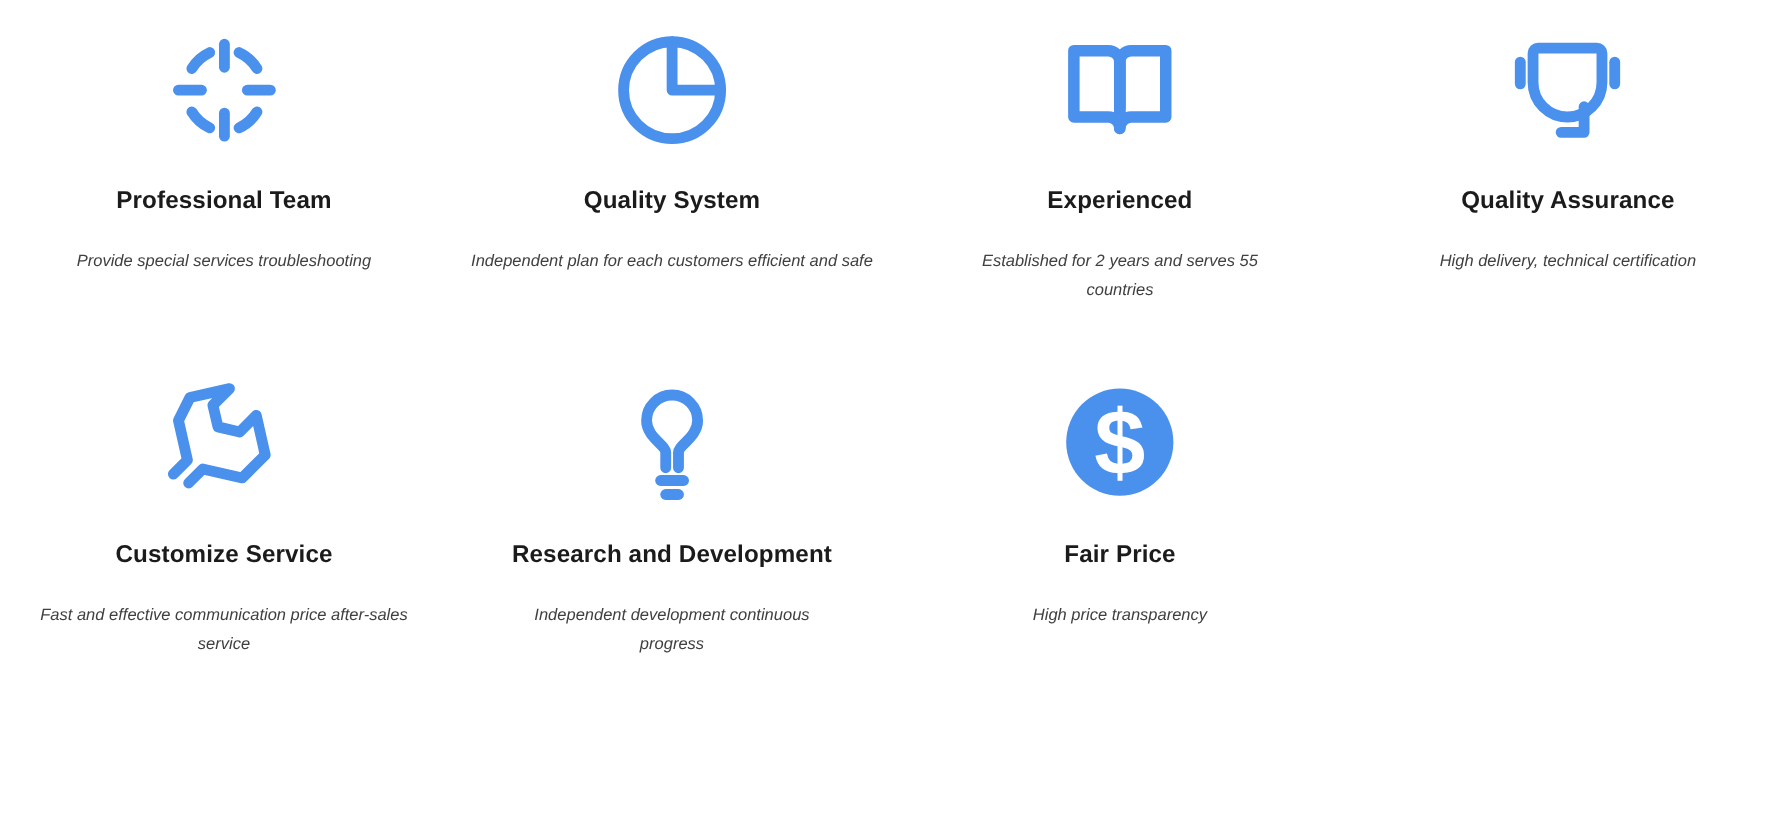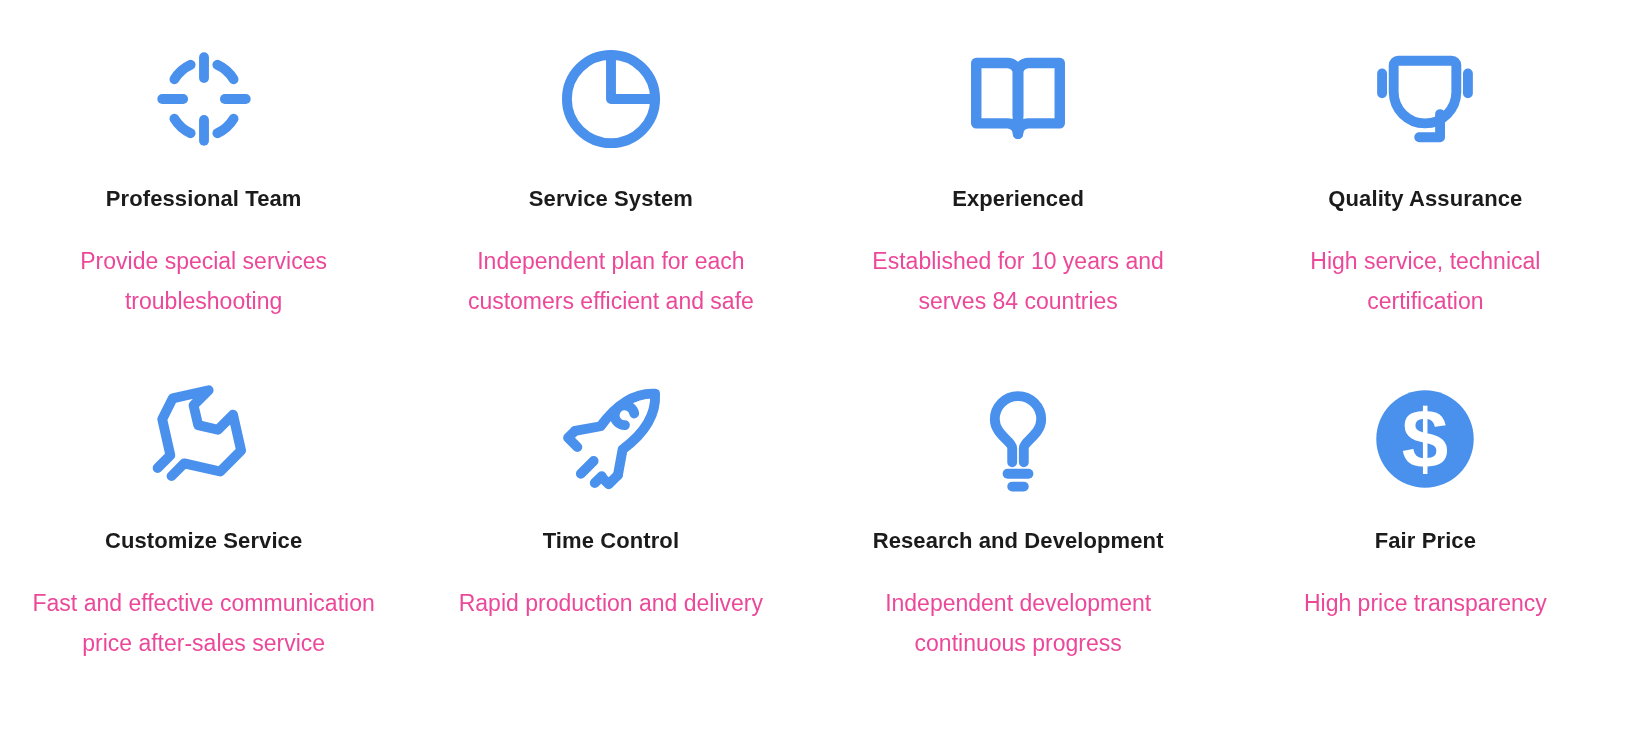--- a/index.html
+++ b/index.html
@@ -14,22 +14,21 @@
     font-family: "Liberation Sans", sans-serif;
     overflow: hidden;
   }
   .features-section {
     width: 1629px;
     height: 750px;
     box-sizing: border-box;
     display: flex;
     flex-direction: column;
     justify-content: flex-start;
-    padding-top: 34px;
-    gap: 20px;
+    padding-top: 17px;
   }
   .features-row {
     display: flex;
     flex-direction: row;
     width: 100%;
     height: 320px;
   }
   .feature-card {
     flex: 0 0 25%;
     max-width: 25%;
@@ -56,26 +55,27 @@
   .feature-title {
     font-size: 22px;
     font-weight: bold;
     color: #1b1b1b;
     line-height: 1.2;
     margin: 0 0 30px 0;
     letter-spacing: 0.1px;
     white-space: nowrap;
   }
   .feature-desc {
-    font-size: 23px;
+    font-size: 15px;
     font-weight: normal;
-    color: #ec4899;
+    color: #404040;
     line-height: 1.72;
     margin: 0;
     max-width: 330px;
+    font-style: italic;
   }
   
   .col-1 .feature-desc { max-width: 300px; }
   .col-2 .feature-desc { max-width: 380px; }
   .col-3 .feature-desc { max-width: 300px; }
   .col-4 .feature-desc { max-width: 260px; }
 
   .row-2 .col-1 .feature-desc { max-width: 350px; }
   .row-2 .col-2 .feature-desc { max-width: 360px; }
   .row-2 .col-3 .feature-desc { max-width: 280px; }
@@ -108,77 +108,63 @@
       <div class="feature-desc">Provide special services troubleshooting</div>
     </div>
 
     <div class="feature-card col-2">
       <div class="feature-icon">
         <svg viewBox="0 0 100 100" fill="none" stroke="#4a90ed" stroke-width="8.5" stroke-linecap="round">
           <path d="M50 12 A38 38 0 1 0 88 50"></path>
           <path d="M50 12 A38 38 0 0 1 88 50 L50 50 Z" stroke-linejoin="round"></path>
         </svg>
       </div>
-      <div class="feature-title">Service System</div>
+      <div class="feature-title">Quality System</div>
       <div class="feature-desc">Independent plan for each customers efficient and safe</div>
     </div>
 
     <div class="feature-card col-3">
       <div class="feature-icon">
         <svg viewBox="0 0 100 100" fill="none" stroke="#4a90ed" stroke-width="9" stroke-linecap="round" stroke-linejoin="round">
           <path d="M14 19 L41 19 A9 9 0 0 1 50 28 L50 80 A9 9 0 0 0 41 71 L14 71 Z"></path>
           <path d="M86 19 L59 19 A9 9 0 0 0 50 28 L50 80 A9 9 0 0 1 59 71 L86 71 Z"></path>
           <line x1="50" y1="28" x2="50" y2="64"></line>
         </svg>
       </div>
       <div class="feature-title">Experienced</div>
-      <div class="feature-desc">Established for 10 years and serves 84 countries</div>
+      <div class="feature-desc">Established for 2 years and serves 55 countries</div>
     </div>
 
     <div class="feature-card col-4">
       <div class="feature-icon">
         <svg viewBox="0 0 100 100" fill="none" stroke="#4a90ed" stroke-width="8.5" stroke-linecap="round" stroke-linejoin="round">
           <path d="M27 17 L73 17 A4 4 0 0 1 77 21 L77 44 A27 27 0 0 1 50 71 A27 27 0 0 1 23 44 L23 21 A4 4 0 0 1 27 17 Z"></path>
           <line x1="13" y1="28" x2="13" y2="45"></line>
           <line x1="87" y1="28" x2="87" y2="45"></line>
           <path d="M63 63 L63 83 L45 83"></path>
         </svg>
       </div>
       <div class="feature-title">Quality Assurance</div>
-      <div class="feature-desc">High service, technical certification</div>
+      <div class="feature-desc">High delivery, technical certification</div>
     </div>
 
   </div>
 
   <div class="features-row row-2">
 
     <div class="feature-card col-1">
       <div class="feature-icon">
         <svg viewBox="0 0 100 100" fill="none" stroke="#4a90ed" stroke-width="8.5" stroke-linecap="round" stroke-linejoin="round">
           <path d="M22 82 L33 71 L64 78 L82 60 L75 29 L62 42 L45 38 L41 21 L54 8 L23 15 L14 33 L21 64 L10 75"></path>
         </svg>
       </div>
       <div class="feature-title">Customize Service</div>
       <div class="feature-desc">Fast and effective communication price after-sales service</div>
     </div>
 
-    <div class="feature-card col-2">
-      <div class="feature-icon">
-        <svg viewBox="0 0 100 100" fill="none" stroke="#4a90ed" stroke-width="8.5" stroke-linecap="round" stroke-linejoin="round">
-          <path d="M19 43 L13 49 L21 57"></path>
-          <path d="M19 43 L41 39 C55 20 71 10 88 11 C89 29 79 45 60 59 L56 81"></path>
-          <path d="M56 81 L48 89 L42 83"></path>
-          <path d="M70 28 A8.5 8.5 0 1 0 62 38"></path>
-          <line x1="24" y1="80" x2="35" y2="69"></line>
-          <line x1="36" y1="88" x2="42" y2="82"></line>
-        </svg>
-      </div>
-      <div class="feature-title">Time Control</div>
-      <div class="feature-desc">Rapid production and delivery</div>
-    </div>
 
     <div class="feature-card col-3">
       <div class="feature-icon">
         <svg viewBox="0 0 100 100" fill="none" stroke="#4a90ed" stroke-width="8.5" stroke-linecap="round" stroke-linejoin="round">
           <path d="M45 70 L45 58 C45 52 30 46 30 33 A20 20 0 0 1 70 33 C70 46 55 52 55 58 L55 70"></path>
           <line x1="41" y1="80" x2="59" y2="80"></line>
           <line x1="45" y1="91" x2="55" y2="91"></line>
         </svg>
       </div>
       <div class="feature-title">Research and Development</div>

